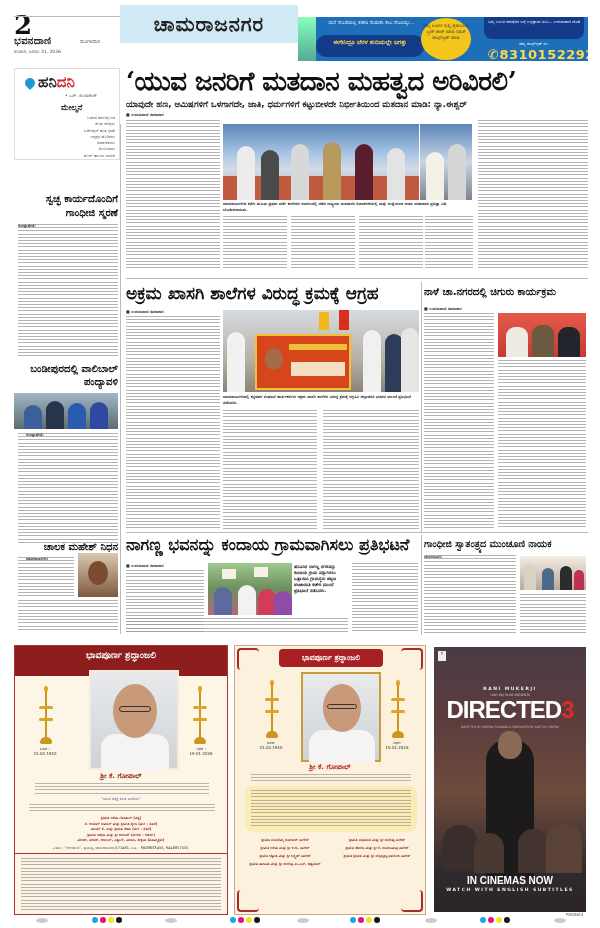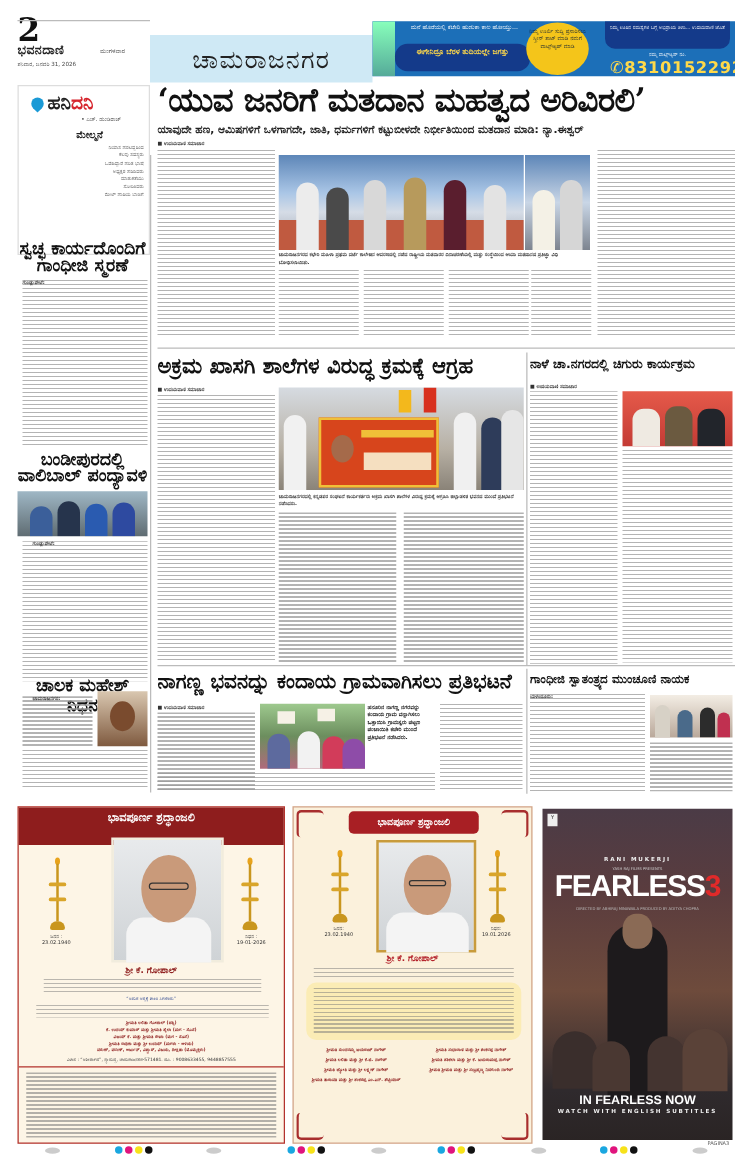--- a/index.html
+++ b/index.html
@@ -7,44 +7,44 @@
 body{position:relative;font-family:"DejaVu Sans",sans-serif;color:#222}
 .abs{position:absolute}
 .txt{background:repeating-linear-gradient(to bottom,#9a9a9a 0,#9a9a9a 1px,transparent 1px,transparent 3.2px);opacity:.75}
 .txtd{background:repeating-linear-gradient(to bottom,#777 0,#777 1px,transparent 1px,transparent 3.2px);opacity:.8}
 .rule{background:#bbb}
 
 .pgnum{font-family:"DejaVu Serif",serif;font-weight:bold;font-size:26px;left:14px;top:14px;line-height:22px;color:#111}
 .paper{left:14px;top:35px;font-size:10px;font-weight:bold;letter-spacing:.3px;color:#222}
 .edition{left:80px;top:38px;font-size:5px;color:#444}
 .dateline{left:14px;top:49px;font-size:4.5px;color:#444}
-.cityband{left:120px;top:28px;width:178px;height:38px;background:#cfe9f5;display:flex;align-items:center;justify-content:center;font-size:20px;font-weight:normal;color:#222;letter-spacing:1px}
+.cityband{left:120px;top:5px;width:178px;height:38px;background:#cfe9f5;display:flex;align-items:center;justify-content:center;font-size:20px;font-weight:bold;color:#222;letter-spacing:1px}
 .adband{left:298px;top:17px;width:290px;height:44px;background:#1c6fb8;overflow:hidden}
 .ad-phone-img{left:0;top:0;width:18px;height:44px;background:linear-gradient(#8fb,#5a9);}
 .ad-l1{left:26px;top:2px;font-size:5px;color:#fff;width:95px;text-align:center;line-height:6px}
 .ad-pill{left:18px;top:18px;width:108px;height:22px;background:#143a8a;border-radius:10px;color:#ffd94a;font-size:6px;text-align:center;line-height:9px;padding-top:2px;font-weight:bold}
 .ad-circle{left:123px;top:1px;width:50px;height:42px;border-radius:50%;background:#f4c51a;color:#123;font-size:4.5px;text-align:center;line-height:6px;padding-top:5px}
 .ad-box{left:186px;top:0;width:100px;height:22px;background:#143a8a;border-radius:0 0 8px 8px;color:#fff;font-size:4px;text-align:center;line-height:5.5px;padding-top:2px}
 .ad-sub{left:186px;top:24px;width:100px;font-size:4px;color:#fff;text-align:center}
 .ad-num{left:190px;top:30px;font-size:13px;font-weight:bold;color:#ffd94a;letter-spacing:.5px}
 
-.honey{left:14px;top:68px;width:106px;height:136px;border:1px solid #ddd}
+.honey{left:14px;top:68px;width:106px;height:92px;border:1px solid #ddd}
 .honey-title{left:10px;top:4px;font-size:15px;font-weight:bold}
 .honey-drop{display:inline-block;width:10px;height:10px;border-radius:50% 50% 50% 0;background:#1b9ad6;transform:rotate(-45deg);margin-right:3px;vertical-align:middle}
 .honey-h{color:#222}.honey-d{color:#d6262e}
 .honey-auth{left:50px;top:24px;font-size:4.5px;color:#444}
 .honey-poem{left:46px;top:34px;font-size:8px;font-weight:bold}
 .honey-lines{left:34px;top:46px;width:66px;font-size:4px;line-height:6.3px;text-align:right;color:#555}
 
 .main-hl{left:126px;top:66px;font-size:26px;font-weight:bold;color:#111;letter-spacing:-.5px;white-space:nowrap;font-family:"DejaVu Serif",serif}
 .main-sub{left:126px;top:99px;font-size:8.5px;font-weight:bold;color:#222;white-space:nowrap}
 .byline{font-size:4px;font-weight:bold;color:#333}
 .hl2{font-size:17px;font-weight:bold;color:#111;white-space:nowrap;font-family:"DejaVu Serif",serif}
 .hl3{font-size:10px;font-weight:bold;color:#111;white-space:nowrap}
-.side-hl{font-size:14px;font-weight:bold;color:#111;text-align:center}
+.side-hl{font-size:10px;font-weight:bold;color:#111;text-align:right}
 .photo{overflow:hidden}
 .cap{font-size:4px;font-weight:bold;color:#333;line-height:6px}
 
 .ph-main{left:223px;top:124px;width:196px;height:76px;background:linear-gradient(#5d86b8 0,#aac6e6 40%,#d5dce6 60%,#9aa0ab 100%)}
 .ph-main2{left:420px;top:124px;width:52px;height:76px;background:linear-gradient(#5d86b8,#c9d6e6 50%,#7d848f)}
 .pers{position:absolute;bottom:0;width:18px;border-radius:9px 9px 0 0}
 .ph-rally{left:223px;top:310px;width:196px;height:82px;background:linear-gradient(#d6dbe1,#b7b0a4 60%,#8a8378)}
 .banner{position:absolute;left:32px;top:24px;width:96px;height:56px;background:#d7451c;border:2px solid #f0c038}
 .ph-chiguru{left:498px;top:313px;width:88px;height:44px;background:linear-gradient(#e55a4a,#c43b35)}
 .ph-volley{left:14px;top:393px;width:104px;height:36px;background:linear-gradient(#9fb7c5,#5f6c72)}
@@ -326,29 +326,29 @@
     <div>ಶ್ರೀಮತಿ ಸುಧಾರಾಣಿ ಮತ್ತು ಶ್ರೀ ಶಂಕರಪ್ಪ ನಾಗೇಶ್</div>
     <div>ಶ್ರೀಮತಿ ಶಶಿಕಲಾ ಮತ್ತು ಶ್ರೀ ಕೆ. ಜಯರಾಮಪ್ಪ ನಾಗೇಶ್</div>
     <div>ಶ್ರೀಮತಿ ಶ್ರೀಮತಿ ಮತ್ತು ಶ್ರೀ ಸುಬ್ರಹ್ಮಣ್ಯ ನಿಡಗುಂದಿ ನಾಗೇಶ್</div>
   </div>
 </div>
 
 <div class="abs movie">
   <div class="abs" style="left:4px;top:4px;width:8px;height:10px;background:#eee;font-size:4px;color:#222;text-align:center">Y</div>
   <div class="abs mv-star">RANI MUKERJI</div>
   <div class="abs mv-pres">YASH RAJ FILMS PRESENTS</div>
-  <div class="abs mv-title"><span>FEARLESS</span><span class="n">3</span></div>
+  <div class="abs mv-title"><span>DIRECTED</span><span class="n">3</span></div>
   <div class="abs mv-credit">DIRECTED BY ABHIRAJ MINAWALA   PRODUCED BY ADITYA CHOPRA</div>
   <div class="abs mv-figure"></div>
   <div class="abs mv-head"></div>
   <div class="abs" style="left:8px;top:178px;width:36px;height:46px;border-radius:18px 18px 0 0;background:#3a2e2c"></div>
   <div class="abs" style="left:40px;top:186px;width:30px;height:40px;border-radius:15px 15px 0 0;background:#4a3832"></div>
   <div class="abs" style="left:84px;top:182px;width:30px;height:44px;border-radius:15px 15px 0 0;background:#443430"></div>
   <div class="abs" style="left:112px;top:176px;width:36px;height:50px;border-radius:18px 18px 0 0;background:#5a4238"></div>
-  <div class="abs mv-cin">IN FEARLESS NOW</div>
+  <div class="abs mv-cin">IN CINEMAS NOW</div>
   <div class="abs mv-eng">WATCH WITH ENGLISH SUBTITLES</div>
 </div>
 <div class="abs marker" style="left:566px;top:912px">PAGINA3</div>
 
 <div class="oval" style="left:36px"></div>
 <div class="reg" style="left:92px">
   <span class="pm" style="background: rgb(26, 167, 224);"></span>
     <span class="pm" style="background: rgb(224, 20, 125);"></span>
     <span class="pm" style="background: rgb(247, 226, 26);"></span>
     <span class="pm" style="background: rgb(17, 17, 17);"></span>

